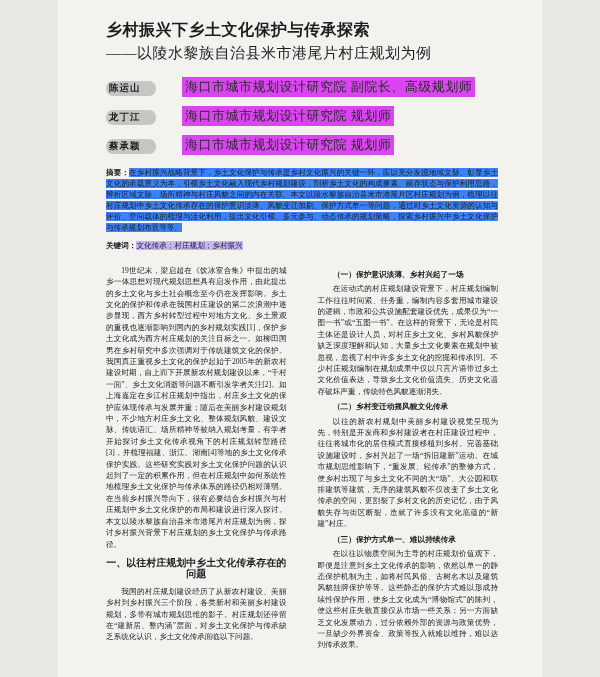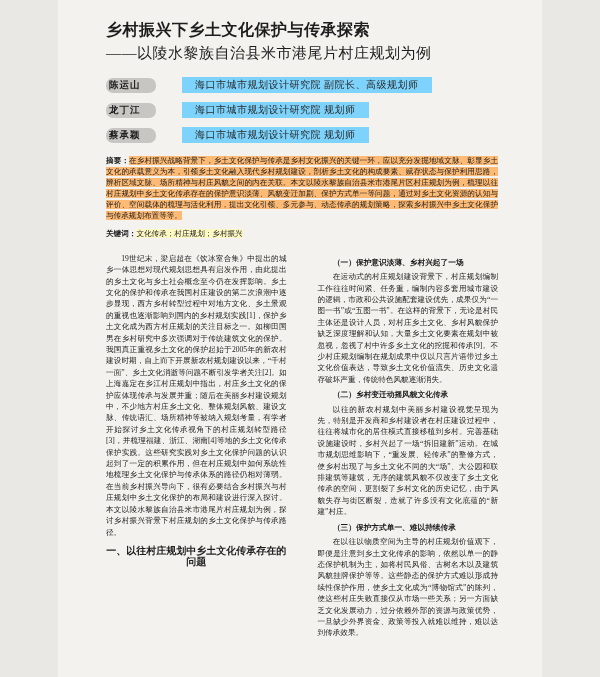--- a/index.html
+++ b/index.html
@@ -17,32 +17,32 @@
   .title-block{margin-bottom:14px;}
   .paper-title{font-size:16px;font-weight:bold;margin:0 0 4px 0;letter-spacing:0.5px;line-height:1.25;}
   .paper-subtitle{font-size:15px;font-weight:normal;margin:0;letter-spacing:0.5px;line-height:1.25;}
   .author-block{margin:14px 0 12px 0;}
   .author-row{display:flex;align-items:baseline;margin-bottom:9px;}
   .author-name{
     font-weight:bold;font-size:9.5px;letter-spacing:1px;
     background:#c7c6c2;padding:1px 3px;margin-right:26px;min-width:44px;border-radius:7px;
   }
   .author-aff{
-    font-size:10px;color:#2a2a2a;
-    background:#7dd3fc;padding:1px 13px;letter-spacing:0.5px;
+    font-size:13px;color:#2a2a2a;
+    background:#d946ef;padding:1px 3px;letter-spacing:0.5px;
   }
   .abstract-block{
     font-size:7.6px;line-height:11px;text-align:justify;
     margin:6px 0 0 0;
   }
   .abstract-label{font-weight:bold;}
-  .abstract-text{background:#fdba74;}
+  .abstract-text{background:#3b82f6;}
   .keywords-line{font-size:7.6px;line-height:11px;margin-top:7px;}
   .keywords-label{font-weight:bold;}
-  .keywords-text{background:#fef9c3;margin-top:43px;}
+  .keywords-text{background:#c4b5fd;margin-top:43px;}
   .columns{
     display:flex;gap:31px;margin-top:14px;
   }
   .col{flex:1 1 0;font-size:7.6px;line-height:11.4px;text-align:justify;}
   .col p.para{margin:0;text-indent:2em;}
   .col .h-center{
     text-align:center;font-weight:bold;margin:7px 0 6px 0;font-size:10px;
   }
   .col .h-sub{
     font-weight:bold;text-indent:2em;margin:4px 0 3px 0;font-size:7.7px;
@@ -78,20 +78,21 @@
   </div>
 
   <div class="keywords-line">
     <span class="keywords-label">关键词：</span><span class="keywords-text">文化传承；村庄规划；乡村振兴</span>
   </div>
 
   <div class="columns">
     <div class="col" id="column-left">
         <p class="para">19世纪末，梁启超在《饮冰室合集》中提出的城乡一体思想对现代规划思想具有启发作用，由此提出的乡土文化与乡土社会概念至今仍在发挥影响。乡土文化的保护和传承在我国村庄建设的第二次浪潮中逐步显现，西方乡村转型过程中对地方文化、乡土景观的重视也逐渐影响到国内的乡村规划实践[1]，保护乡土文化成为西方村庄规划的关注目标之一。如柳田国男在乡村研究中多次强调对于传统建筑文化的保护。我国真正重视乡土文化的保护起始于2005年的新农村建设时期，自上而下开展新农村规划建设以来，“千村一面”、乡土文化消逝等问题不断引发学者关注[2]。如上海嘉定在乡江村庄规划中指出，村庄乡土文化的保护应体现传承与发展并重；随后在美丽乡村建设规划中，不少地方村庄乡土文化、整体规划风貌、建设文脉、传统语汇、场所精神等被纳入规划考量，有学者开始探讨乡土文化传承视角下的村庄规划转型路径[3]，并梳理福建、浙江、湖南[4]等地的乡土文化传承保护实践。这些研究实践对乡土文化保护问题的认识起到了一定的积累作用，但在村庄规划中如何系统性地梳理乡土文化保护与传承体系的路径仍相对薄弱。在当前乡村振兴导向下，很有必要结合乡村振兴与村庄规划中乡土文化保护的布局和建设进行深入探讨。本文以陵水黎族自治县米市港尾片村庄规划为例，探讨乡村振兴背景下村庄规划的乡土文化保护与传承路径。</p>
         <div class="h-center">一、以往村庄规划中乡土文化传承存在的问题</div>
+        <p class="para">我国的村庄规划建设经历了从新农村建设、美丽乡村到乡村振兴三个阶段，各类新村和美丽乡村建设规划，多带有城市规划思维的影子。村庄规划还停留在“建新居、整内涵”层面，对乡土文化保护与传承缺乏系统化认识，乡土文化传承面临以下问题。</p>
       </div>
     <div class="col" id="column-right">
         <div class="h-sub">（一）保护意识淡薄、乡村兴起了一场</div>
         <p class="para">在运动式的村庄规划建设背景下，村庄规划编制工作往往时间紧、任务重，编制内容多套用城市建设的逻辑，市政和公共设施配套建设优先，成果仅为“一图一书”或“五图一书”。在这样的背景下，无论是村民主体还是设计人员，对村庄乡土文化、乡村风貌保护缺乏深度理解和认知，大量乡土文化要素在规划中被忽视，忽视了村中许多乡土文化的挖掘和传承[9]。不少村庄规划编制在规划成果中仅以只言片语带过乡土文化价值表达，导致乡土文化价值流失、历史文化遗存破坏严重，传统特色风貌逐渐消失。</p>
         <div class="h-sub">（二）乡村变迁动摇风貌文化传承</div>
         <p class="para">以往的新农村规划中美丽乡村建设视觉呈现为先，特别是开发商和乡村建设者在村庄建设过程中，往往将城市化的居住模式直接移植到乡村。完善基础设施建设时，乡村兴起了一场“拆旧建新”运动。在城市规划思维影响下，“重发展、轻传承”的整修方式，使乡村出现了与乡土文化不同的大“场”、大公园和联排建筑等建筑，无序的建筑风貌不仅改变了乡土文化传承的空间，更割裂了乡村文化的历史记忆，由于风貌失存与街区断裂，造就了许多没有文化底蕴的“新建”村庄。</p>
         <div class="h-sub">（三）保护方式单一、难以持续传承</div>
         <p class="para">在以往以物质空间为主导的村庄规划价值观下，即便是注意到乡土文化传承的影响，依然以单一的静态保护机制为主，如将村民风俗、古树名木以及建筑风貌挂牌保护等等。这些静态的保护方式难以形成持续性保护作用，使乡土文化成为“博物馆式”的陈列，使这些村庄失败直接仅从市场一些关系；另一方面缺乏文化发展动力，过分依赖外部的资源与政策优势，一旦缺少外界资金、政策等投入就难以维持，难以达到传承效果。</p>
       </div>
   </div>

